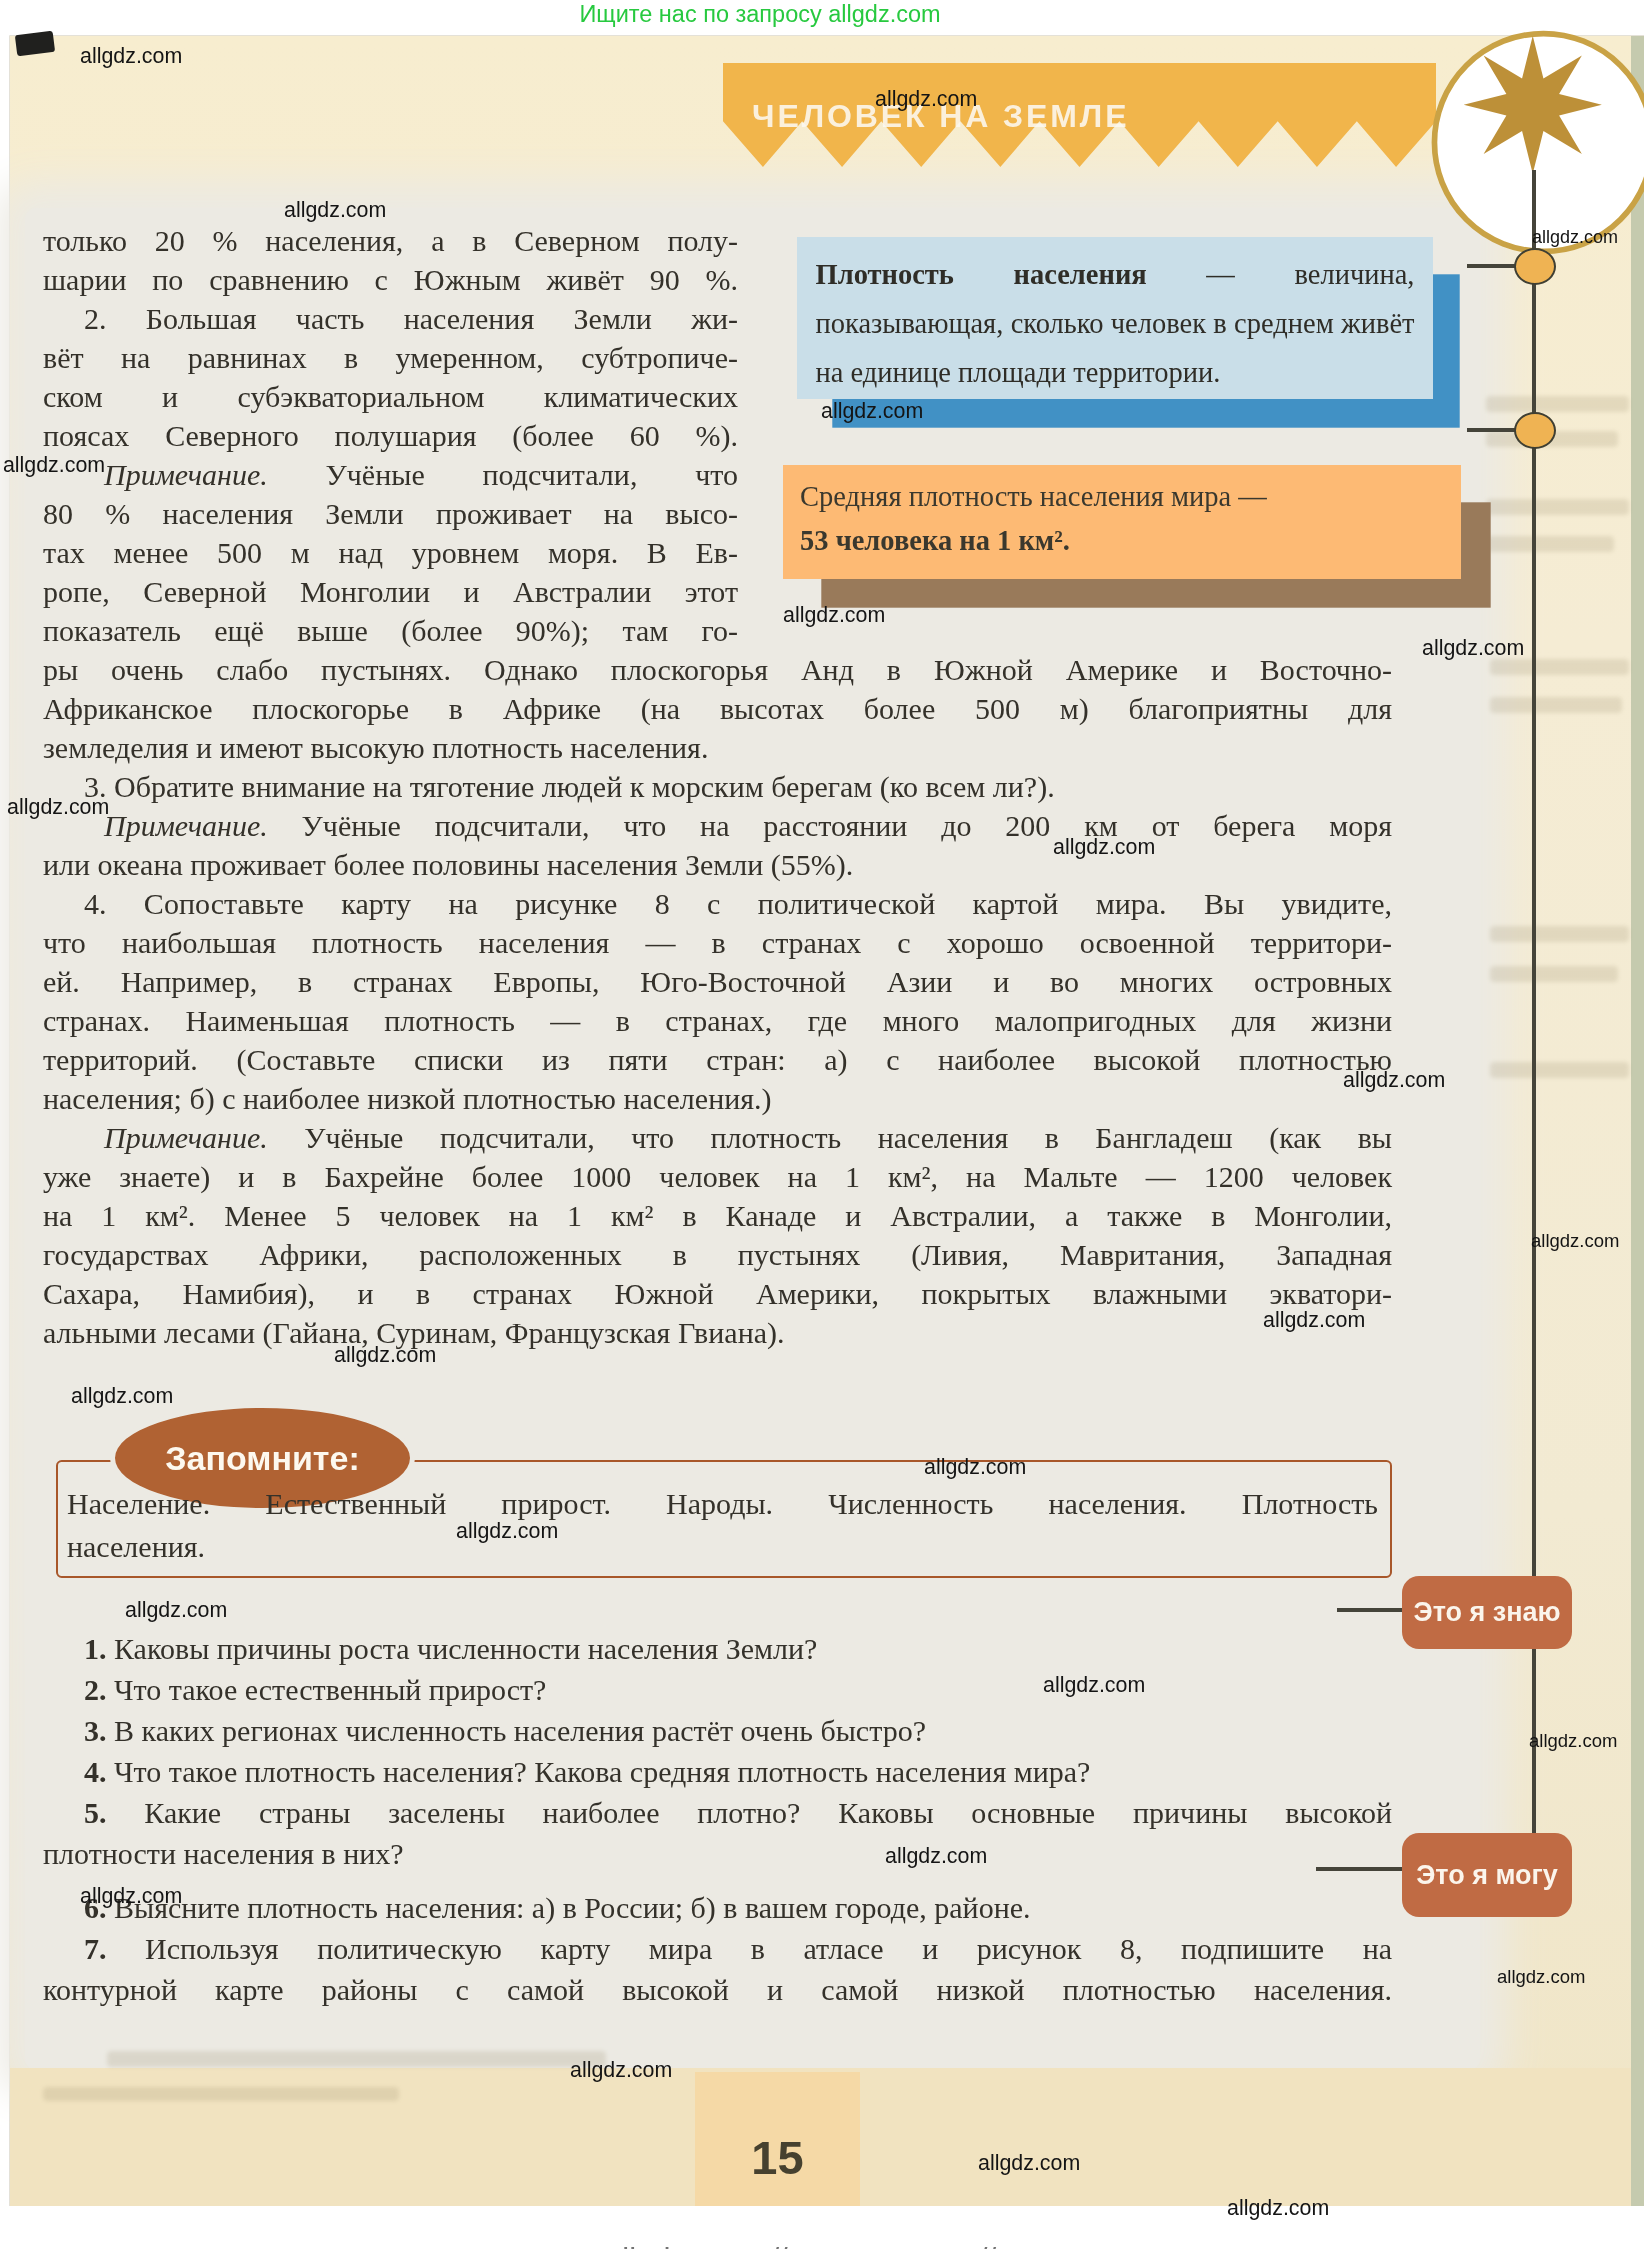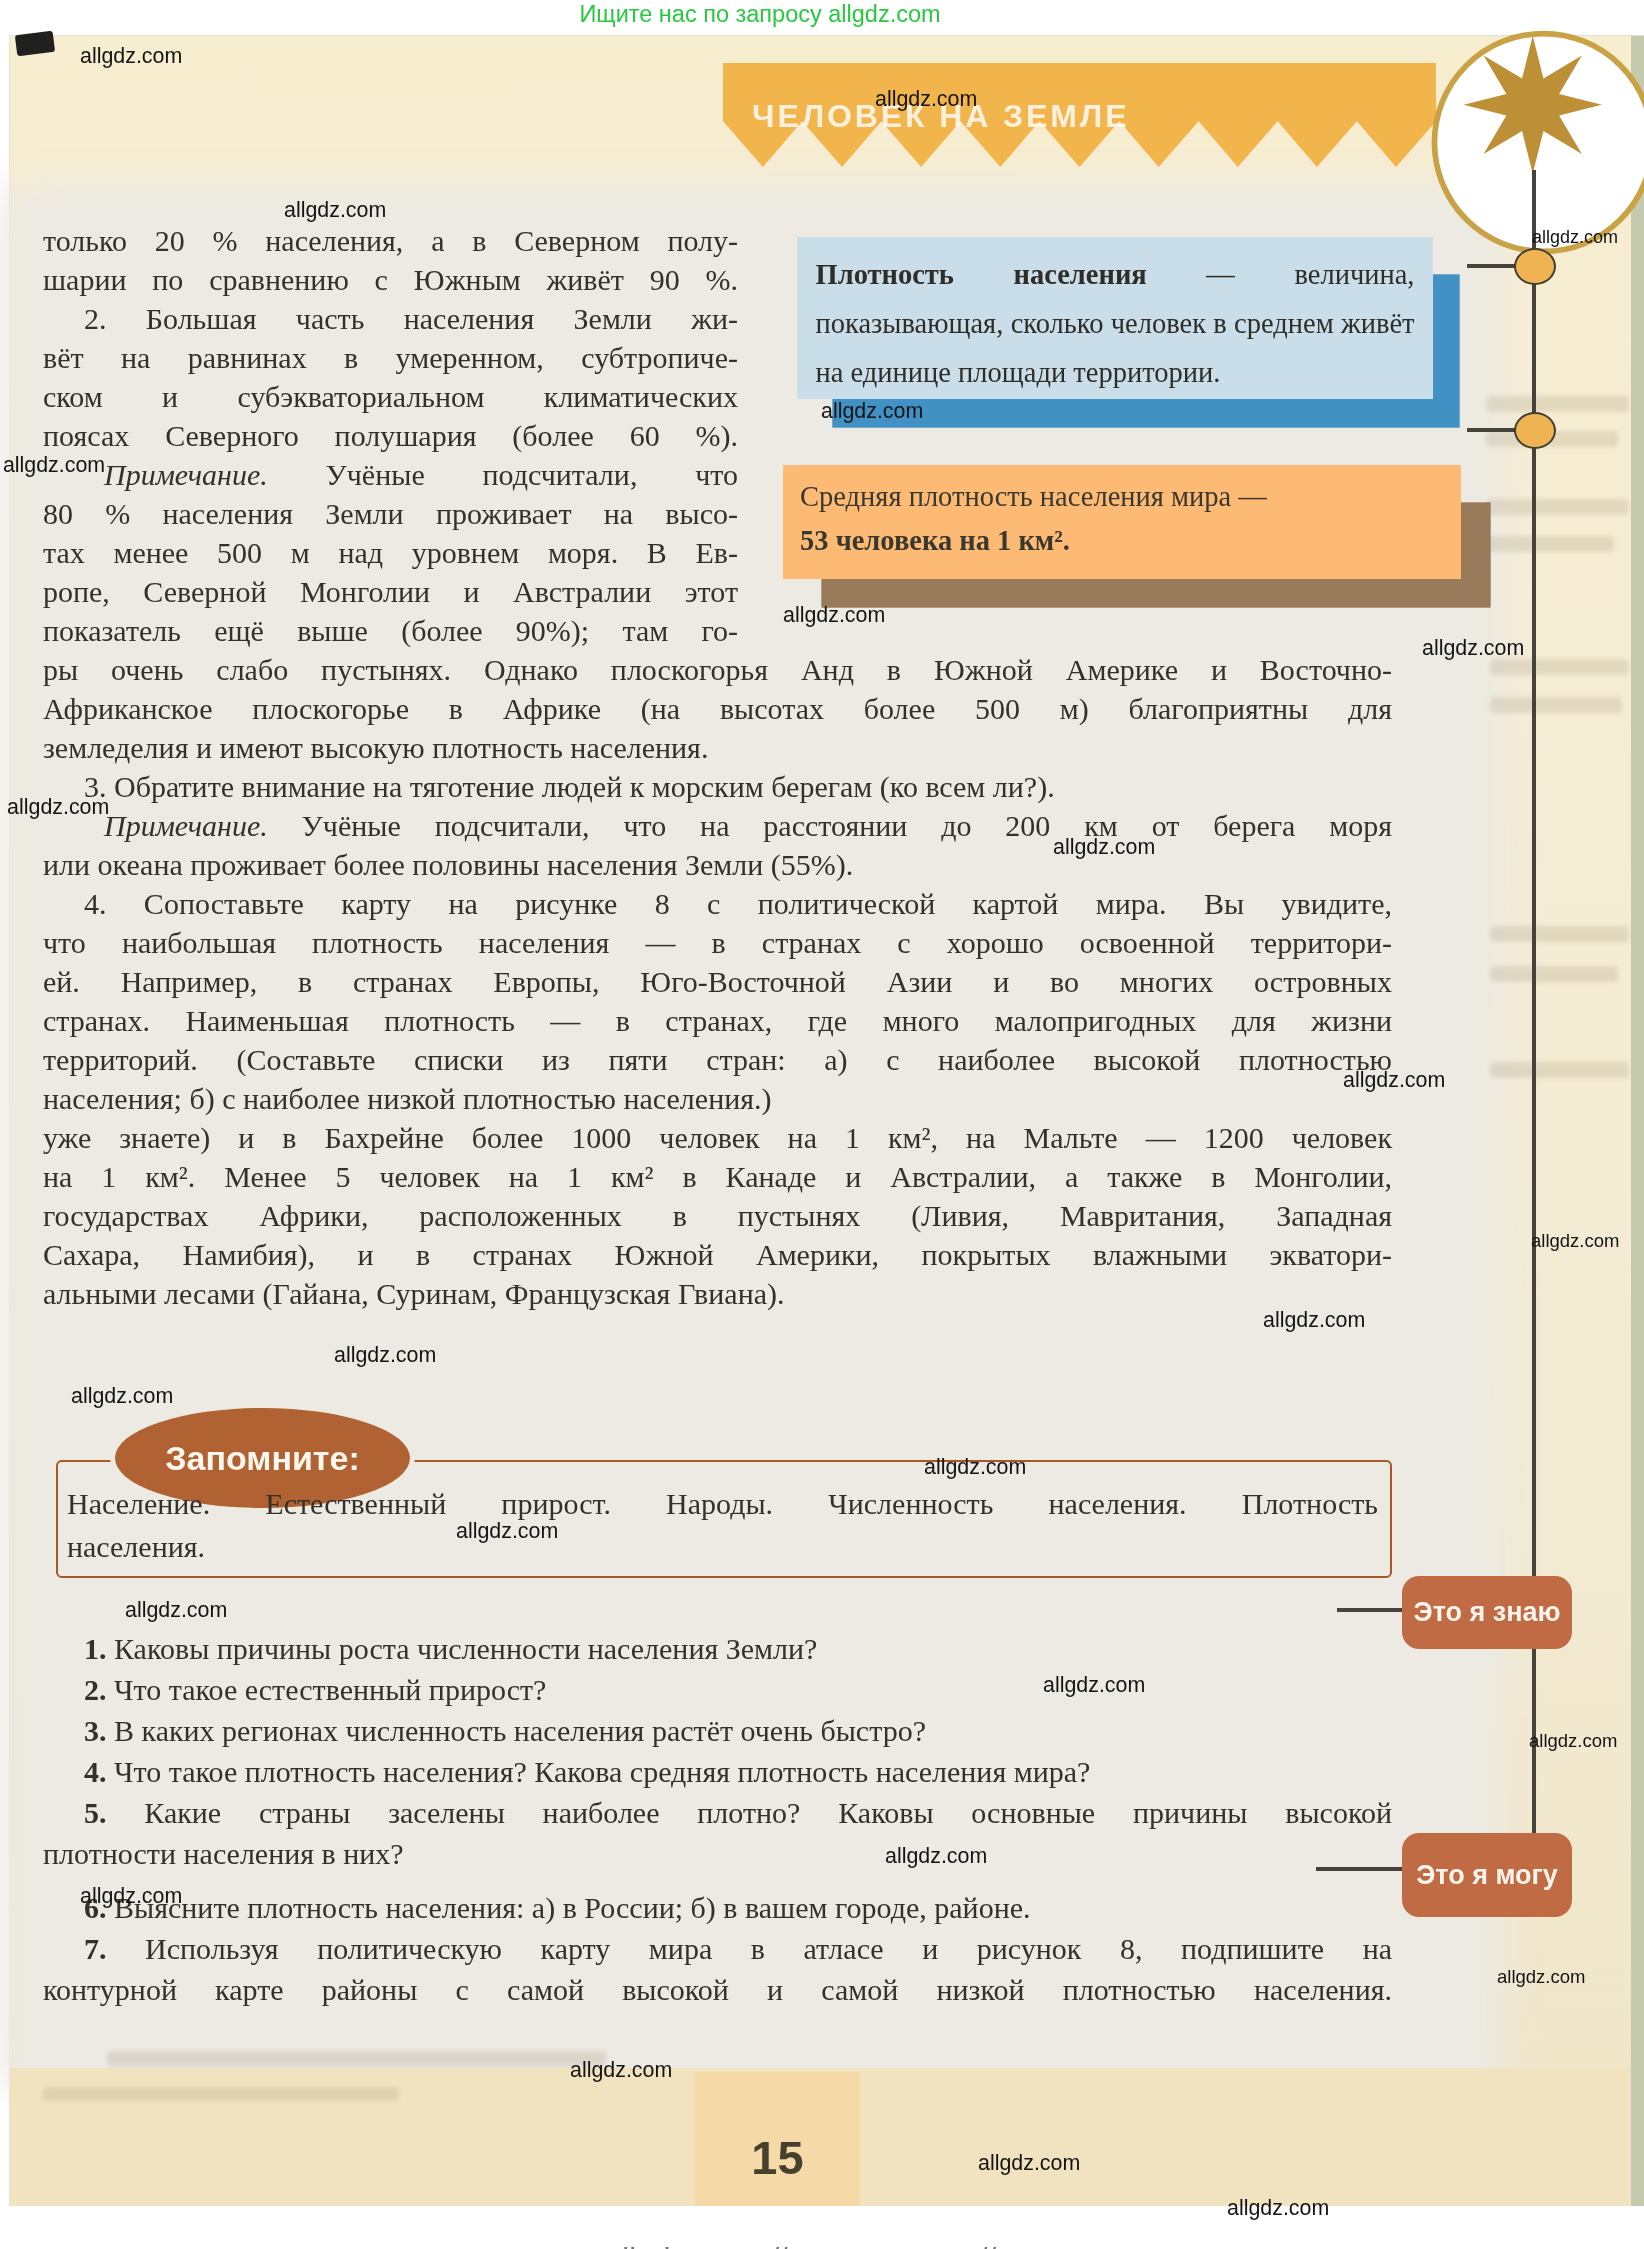--- a/index.html
+++ b/index.html
@@ -161,20 +161,21 @@
       <div class="bline full">земледелия и имеют высокую плотность населения.</div>
       <div class="bline full ind">3. Обратите внимание на тяготение людей к морским берегам (ко всем ли?).</div>
       <div class="bline full just ind"><i>Примечание.</i> Учёные подсчитали, что на расстоянии до 200 км от берега моря</div>
       <div class="bline full">или океана проживает более половины населения Земли (55%).</div>
       <div class="bline full just ind">4. Сопоставьте карту на рисунке 8 с политической картой мира. Вы увидите,</div>
       <div class="bline full just">что наибольшая плотность населения — в странах с хорошо освоенной территори-</div>
       <div class="bline full just">ей. Например, в странах Европы, Юго-Восточной Азии и во многих островных</div>
       <div class="bline full just">странах. Наименьшая плотность — в странах, где много малопригодных для жизни</div>
       <div class="bline full just">территорий. (Составьте списки из пяти стран: а) с наиболее высокой плотностью</div>
       <div class="bline full">населения; б) с наиболее низкой плотностью населения.)</div>
+      <div class="bline full just ind"><i>Примечание.</i> Учёные подсчитали, что плотность населения в Бангладеш (как вы</div>
       <div class="bline full just">уже знаете) и в Бахрейне более 1000 человек на 1 км², на Мальте — 1200 человек</div>
       <div class="bline full just">на 1 км². Менее 5 человек на 1 км² в Канаде и Австралии, а также в Монголии,</div>
       <div class="bline full just">государствах Африки, расположенных в пустынях (Ливия, Мавритания, Западная</div>
       <div class="bline full just">Сахара, Намибия), и в странах Южной Америки, покрытых влажными экватори-</div>
       <div class="bline full">альными лесами (Гайана, Суринам, Французская Гвиана).</div>
     </div>
 
   <div class="abs rem-box"></div>
   <div class="abs rem-ellipse">Запомните:</div>
   <div class="abs rem-line just" style="top:1484px">Население. Естественный прирост. Народы. Численность населения. Плотность</div>

